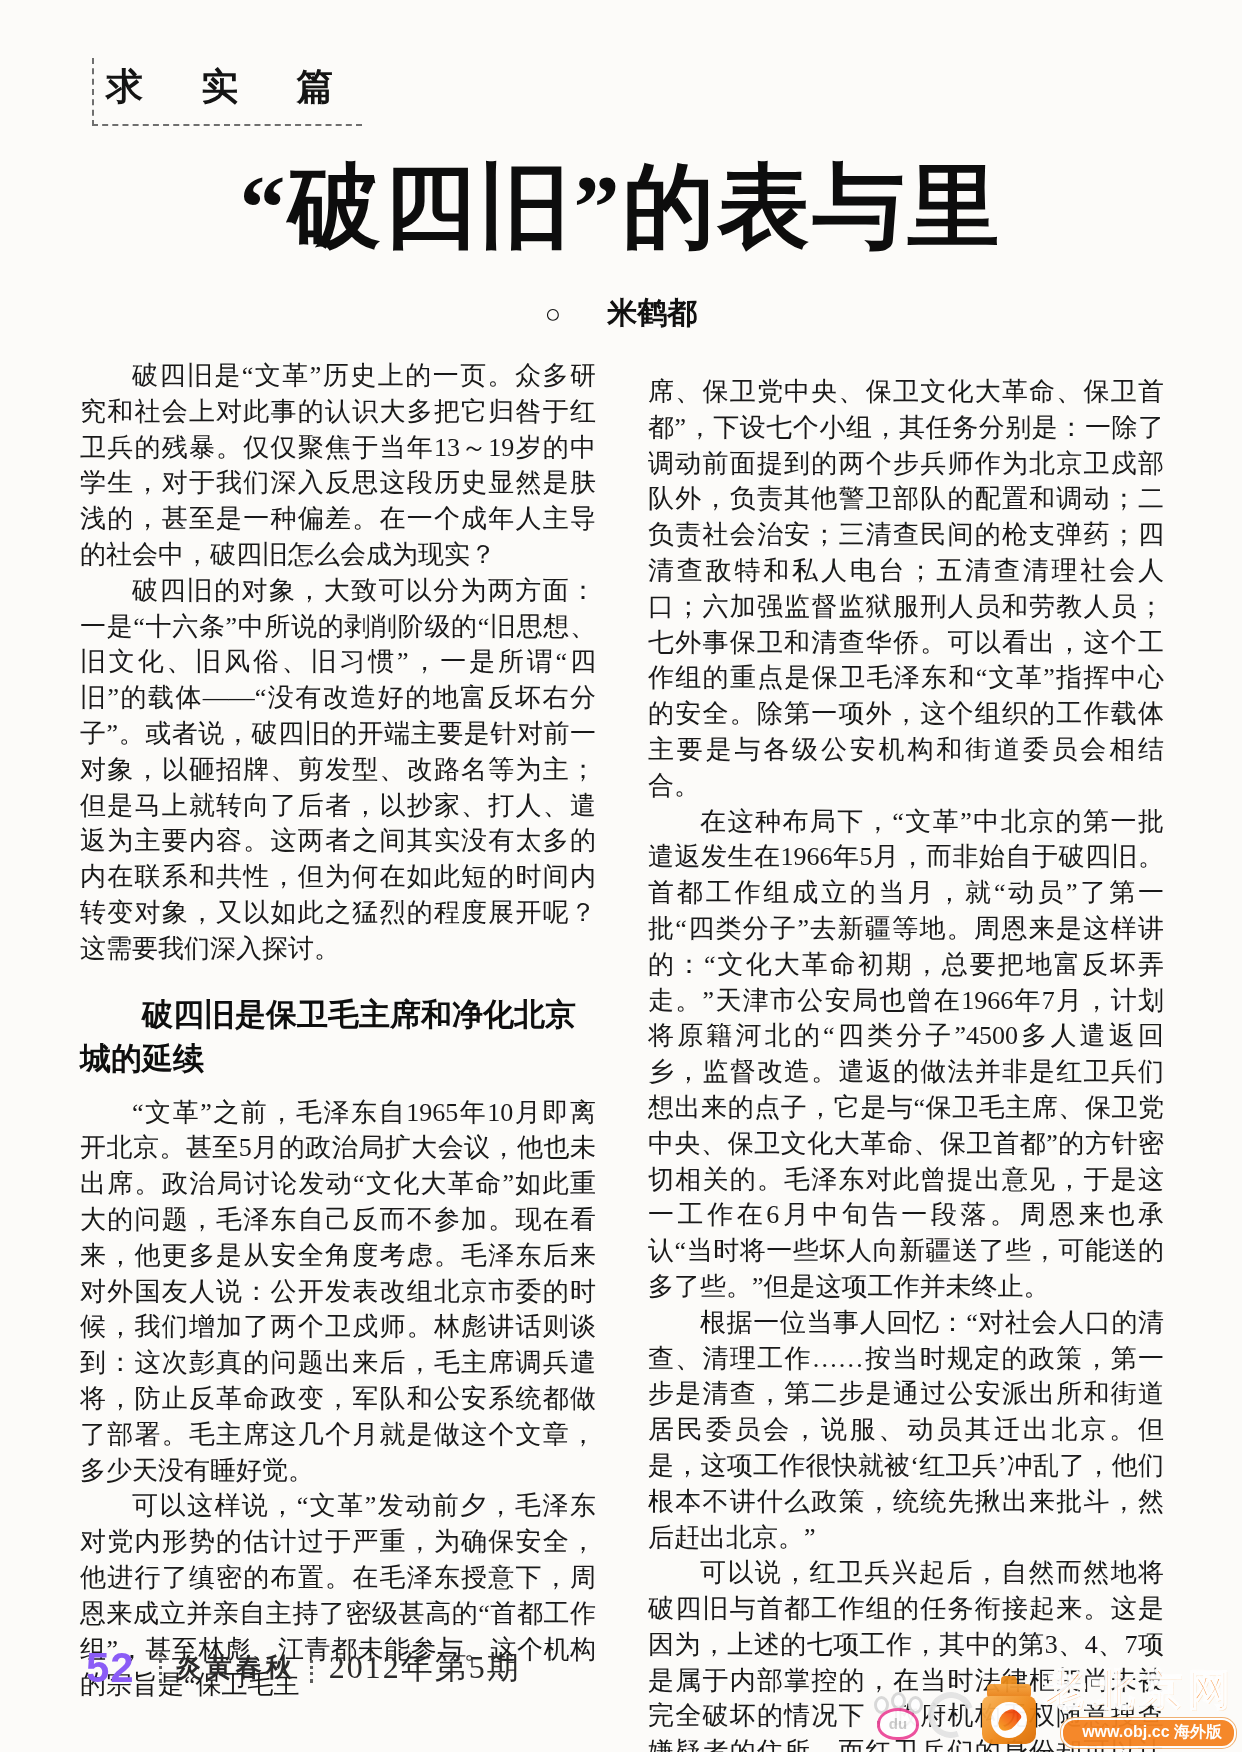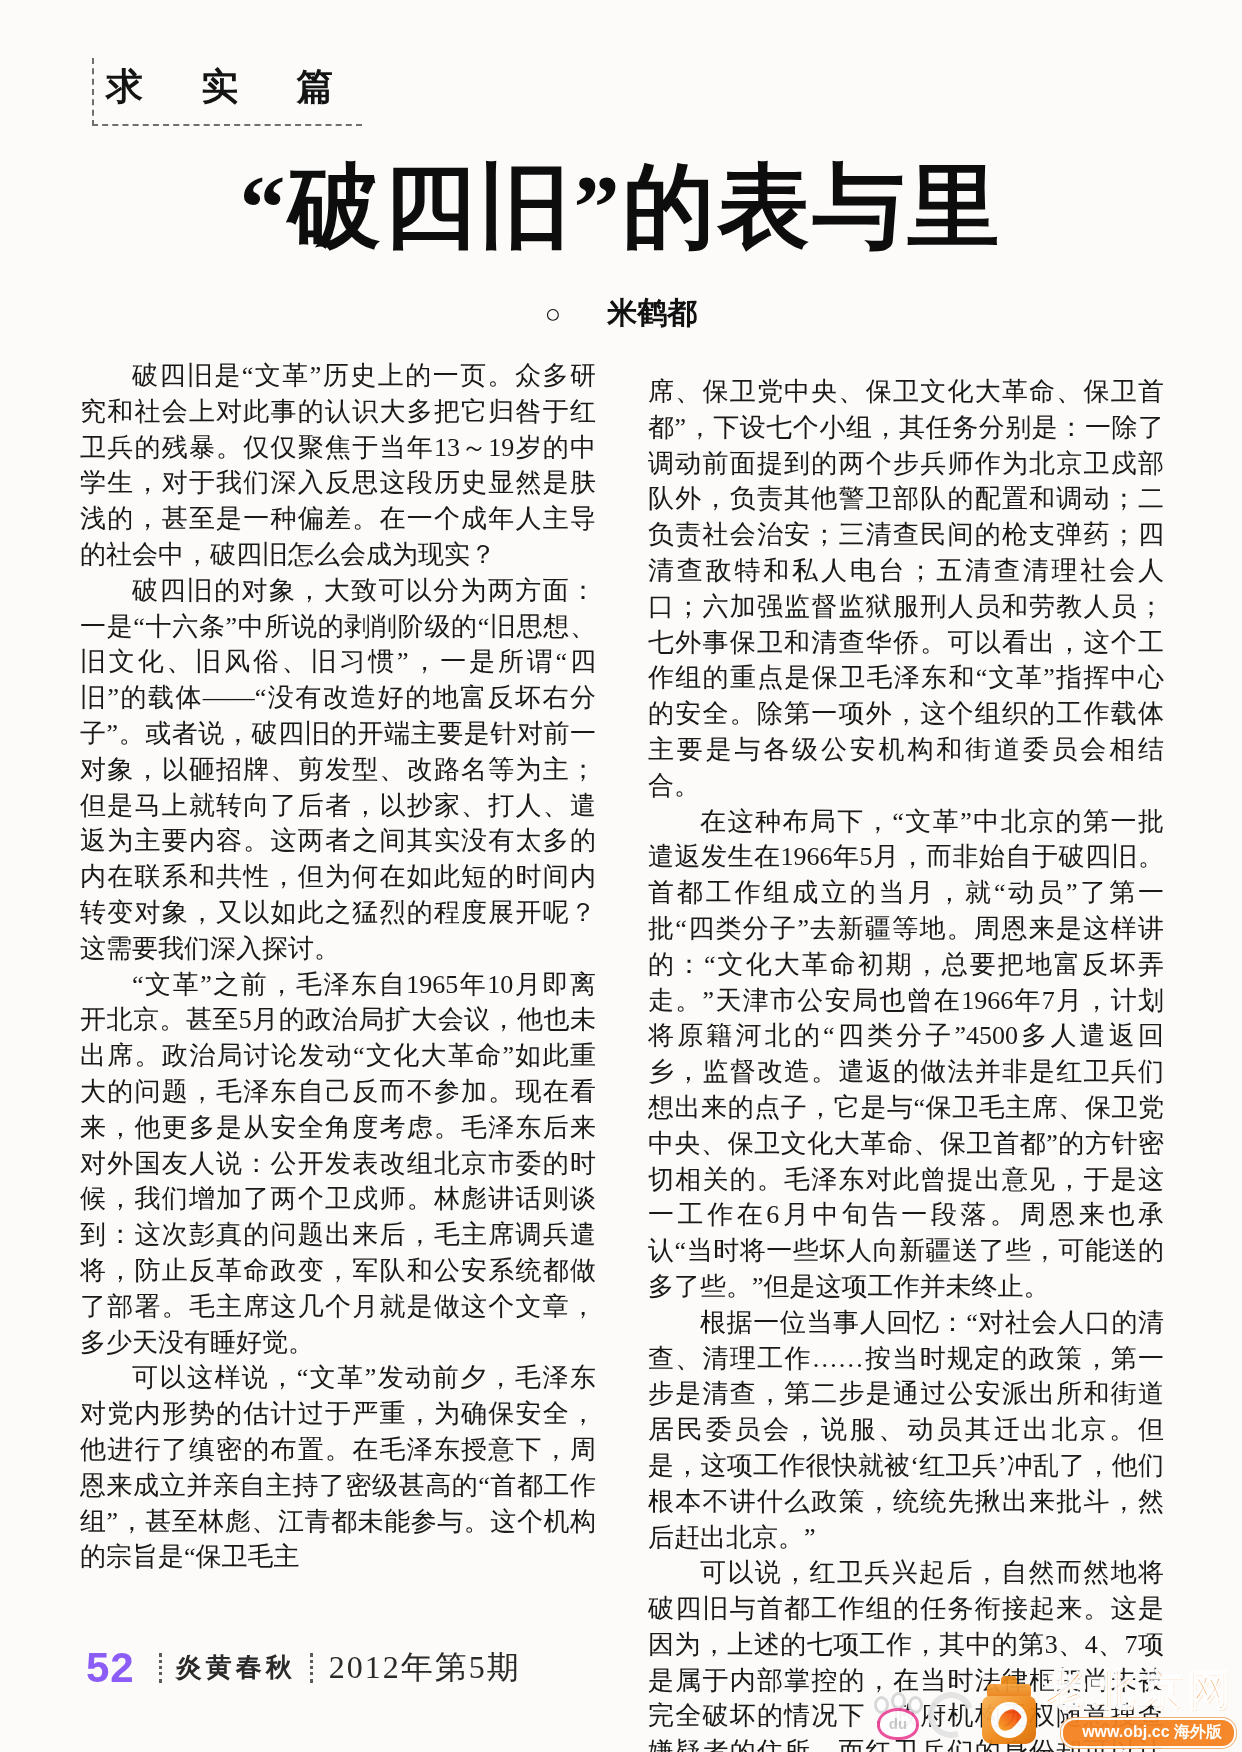--- a/index.html
+++ b/index.html
@@ -170,20 +170,21 @@
   <h1 class="title">“破四旧”的表与里</h1>
 
   <div class="author-row">
     <span class="author-circle">○</span><span class="author-name">米鹤都</span>
   </div>
 
   <div class="columns">
     <div class="col">
       <p class="para">破四旧是“文革”历史上的一页。众多研究和社会上对此事的认识大多把它归咎于红卫兵的残暴。仅仅聚焦于当年13～19岁的中学生，对于我们深入反思这段历史显然是肤浅的，甚至是一种偏差。在一个成年人主导的社会中，破四旧怎么会成为现实？</p>
       <p class="para">破四旧的对象，大致可以分为两方面：一是“十六条”中所说的剥削阶级的“旧思想、旧文化、旧风俗、旧习惯”，一是所谓“四旧”的载体——“没有改造好的地富反坏右分子”。或者说，破四旧的开端主要是针对前一对象，以砸招牌、剪发型、改路名等为主；但是马上就转向了后者，以抄家、打人、遣返为主要内容。这两者之间其实没有太多的内在联系和共性，但为何在如此短的时间内转变对象，又以如此之猛烈的程度展开呢？这需要我们深入探讨。</p>
+      <h2 class="subhead">破四旧是保卫毛主席和净化北京城的延续</h2>
       <p class="para">“文革”之前，毛泽东自1965年10月即离开北京。甚至5月的政治局扩大会议，他也未出席。政治局讨论发动“文化大革命”如此重大的问题，毛泽东自己反而不参加。现在看来，他更多是从安全角度考虑。毛泽东后来对外国友人说：公开发表改组北京市委的时候，我们增加了两个卫戍师。林彪讲话则谈到：这次彭真的问题出来后，毛主席调兵遣将，防止反革命政变，军队和公安系统都做了部署。毛主席这几个月就是做这个文章，多少天没有睡好觉。</p>
       <p class="para">可以这样说，“文革”发动前夕，毛泽东对党内形势的估计过于严重，为确保安全，他进行了缜密的布置。在毛泽东授意下，周恩来成立并亲自主持了密级甚高的“首都工作组”，甚至林彪、江青都未能参与。这个机构的宗旨是“保卫毛主</p>
     </div>
     <div class="col">
       <p class="para cont">席、保卫党中央、保卫文化大革命、保卫首都”，下设七个小组，其任务分别是：一除了调动前面提到的两个步兵师作为北京卫戍部队外，负责其他警卫部队的配置和调动；二负责社会治安；三清查民间的枪支弹药；四清查敌特和私人电台；五清查清理社会人口；六加强监督监狱服刑人员和劳教人员；七外事保卫和清查华侨。可以看出，这个工作组的重点是保卫毛泽东和“文革”指挥中心的安全。除第一项外，这个组织的工作载体主要是与各级公安机构和街道委员会相结合。</p>
       <p class="para">在这种布局下，“文革”中北京的第一批遣返发生在1966年5月，而非始自于破四旧。首都工作组成立的当月，就“动员”了第一批“四类分子”去新疆等地。周恩来是这样讲的：“文化大革命初期，总要把地富反坏弄走。”天津市公安局也曾在1966年7月，计划将原籍河北的“四类分子”4500多人遣返回乡，监督改造。遣返的做法并非是红卫兵们想出来的点子，它是与“保卫毛主席、保卫党中央、保卫文化大革命、保卫首都”的方针密切相关的。毛泽东对此曾提出意见，于是这一工作在6月中旬告一段落。周恩来也承认“当时将一些坏人向新疆送了些，可能送的多了些。”但是这项工作并未终止。</p>
       <p class="para">根据一位当事人回忆：“对社会人口的清查、清理工作……按当时规定的政策，第一步是清查，第二步是通过公安派出所和街道居民委员会，说服、动员其迁出北京。但是，这项工作很快就被‘红卫兵’冲乱了，他们根本不讲什么政策，统统先揪出来批斗，然后赶出北京。”</p>
       <p class="para">可以说，红卫兵兴起后，自然而然地将破四旧与首都工作组的任务衔接起来。这是因为，上述的七项工作，其中的第3、4、7项是属于内部掌控的，在当时法律框架尚未被完全破坏的情况下，政府机构无权随意搜查嫌疑者的住所。而红卫兵们的身份却可以让这三项任务堂而皇之地公开进行。第</p>
     </div>
   </div>

